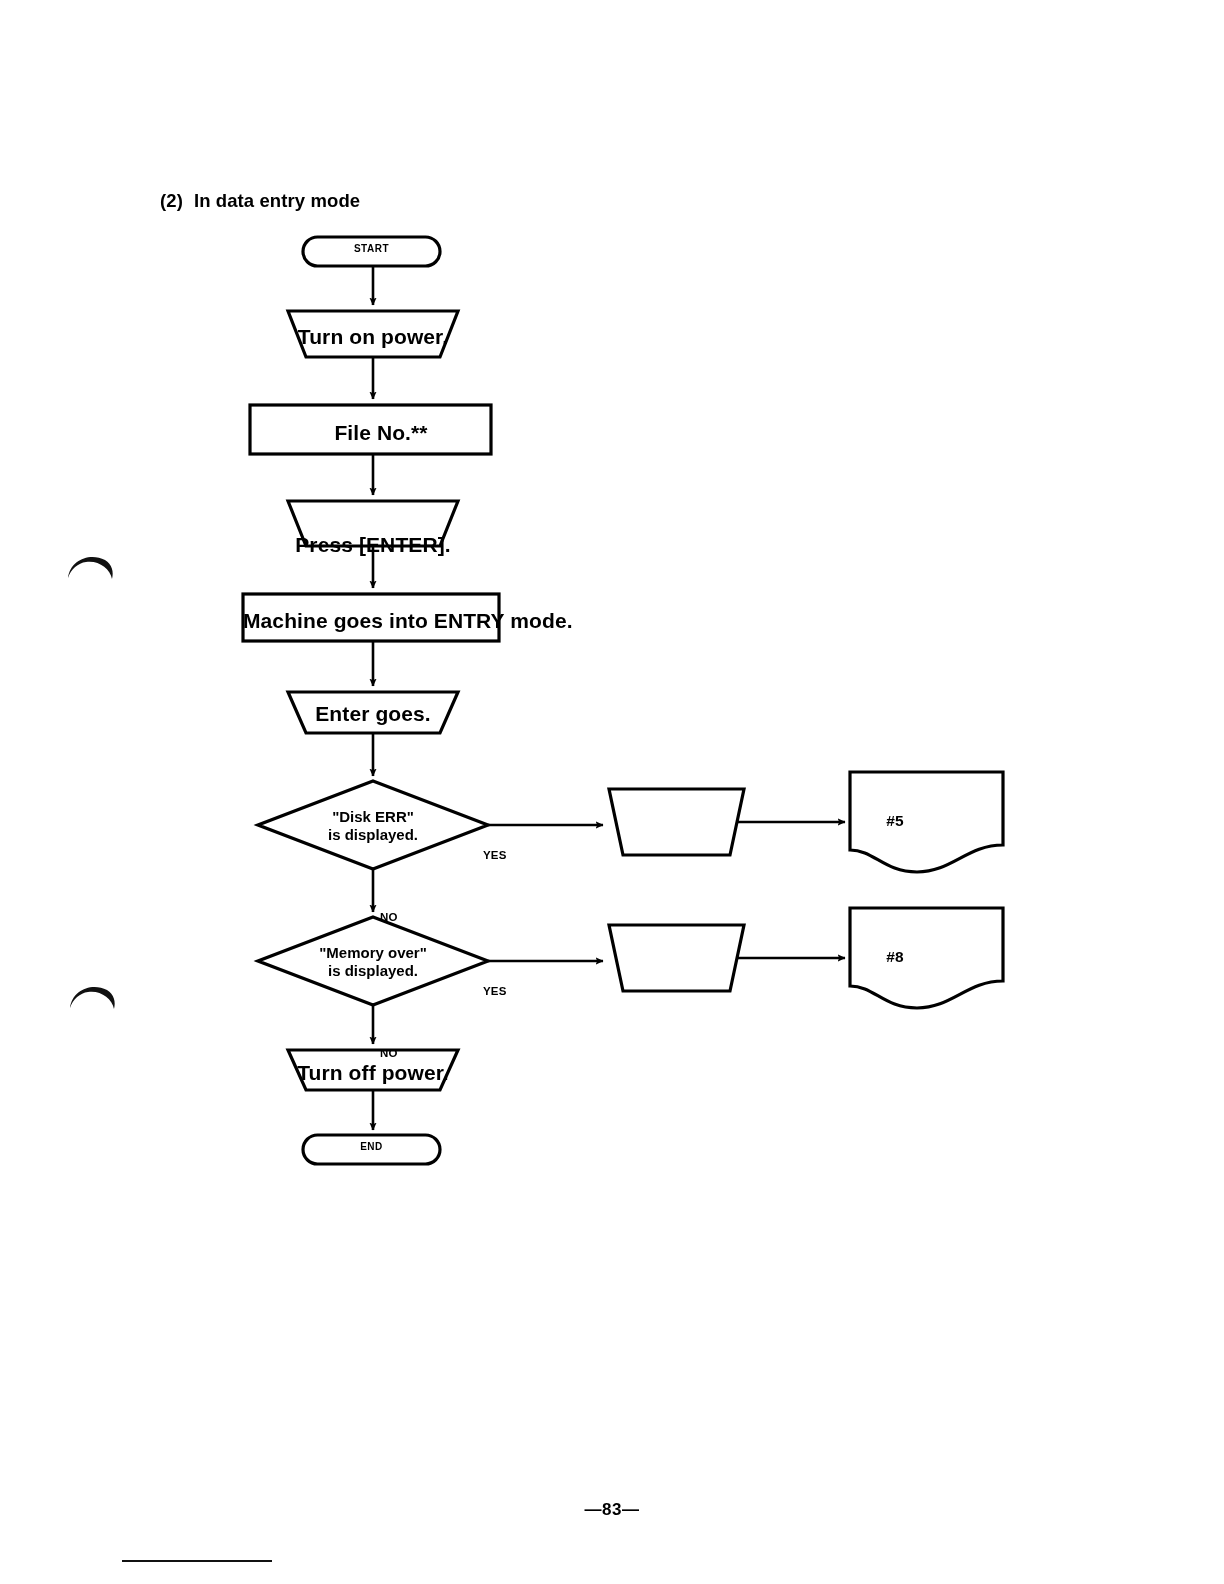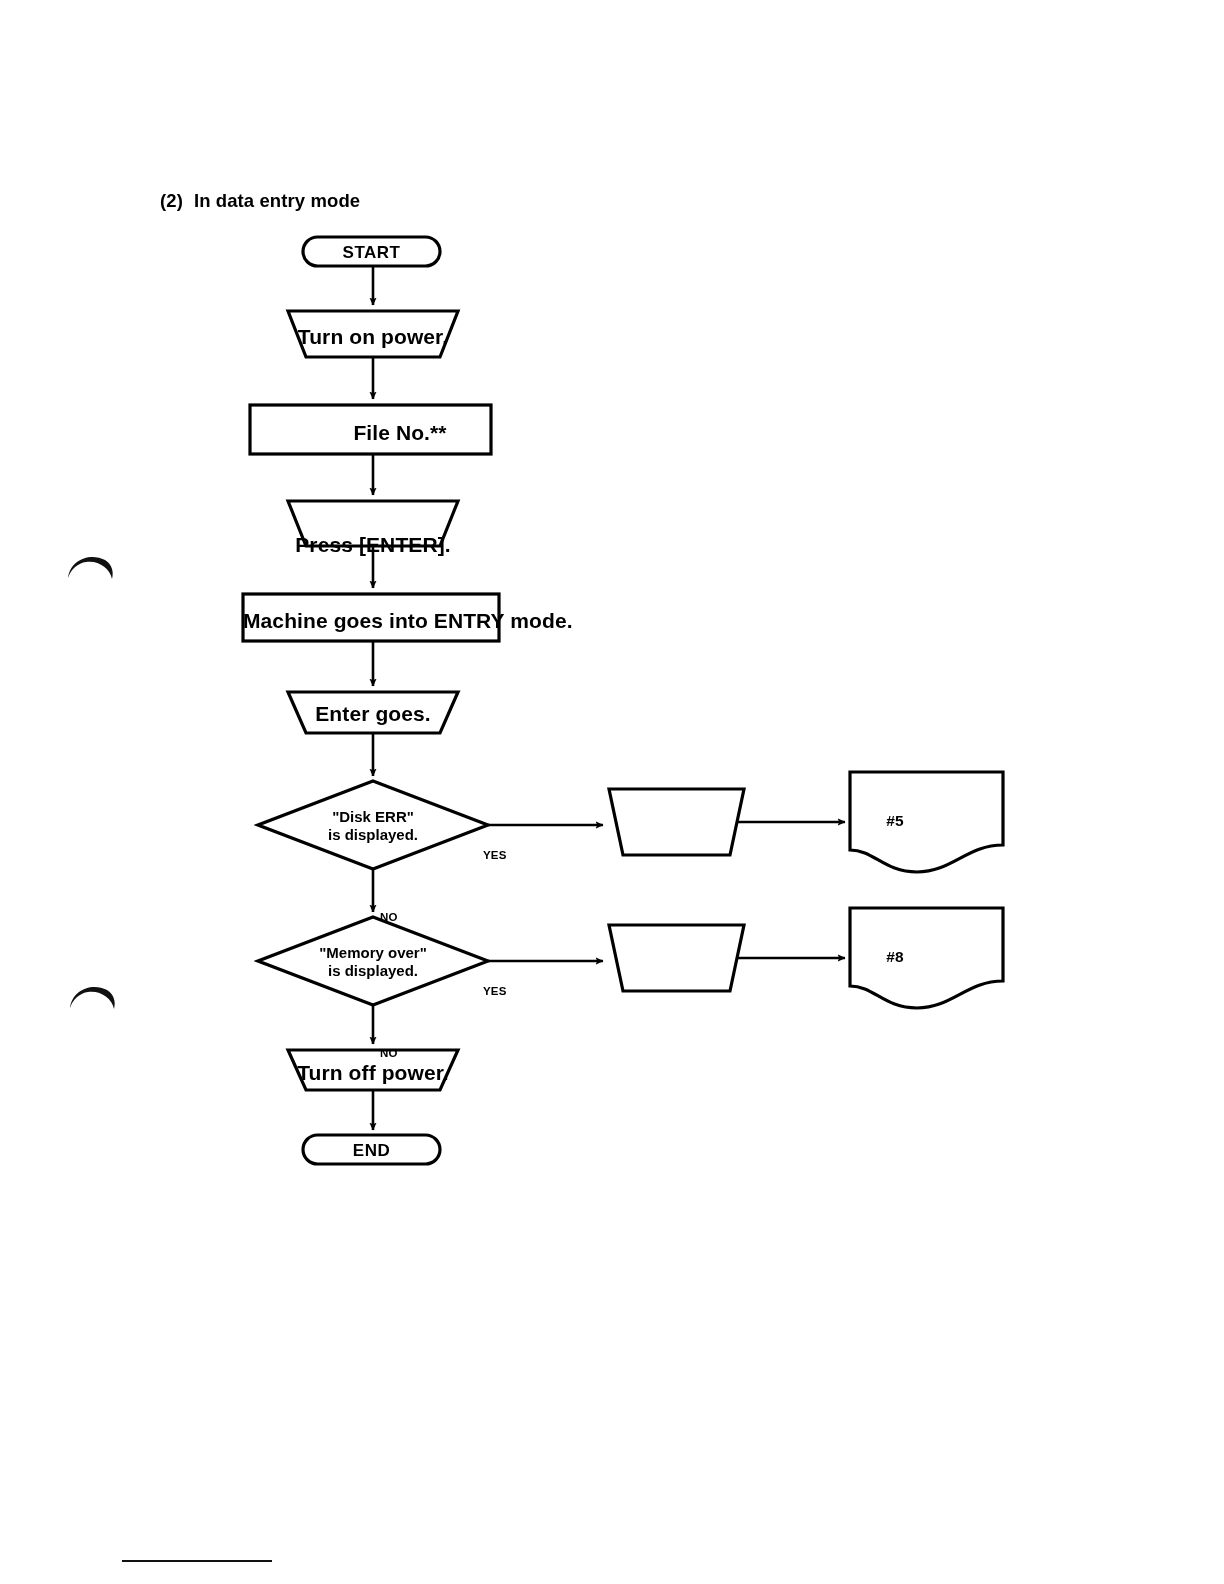--- a/index.html
+++ b/index.html
@@ -39,21 +39,21 @@
     width: 1224px;
     height: 1584px;
   }
   .shape-label {
     position: absolute;
     font-weight: bold;
     text-align: center;
     white-space: nowrap;
     line-height: 1.18;
   }
-  .lbl-terminator { font-size: 17px; letter-spacing: 0.5px; }
+  .lbl-terminator { font-size: 10px; letter-spacing: 0.5px; }
   .lbl-proc { font-size: 21px; letter-spacing: 0.1px; }
   .lbl-decision { font-size: 15px; letter-spacing: 0px; }
   .lbl-doc { font-size: 15.5px; letter-spacing: 0.2px; }
   .branch-label {
     position: absolute;
     font-size: 11.5px;
     font-weight: bold;
     letter-spacing: 0.2px;
     white-space: nowrap;
     margin-top: 43px;
@@ -144,21 +144,21 @@
       <line x1="737" y1="822" x2="845" y2="822" marker-end="url(#arrowhead)"></line>
       <line x1="488" y1="961" x2="603" y2="961" marker-end="url(#arrowhead)"></line>
       <line x1="737" y1="958" x2="845" y2="958" marker-end="url(#arrowhead)"></line>
     </g>
   </svg>
 
   <div class="shape-label lbl-terminator" style="left:303px; top:243px; width:137px;">START</div>
 
   <div class="shape-label lbl-proc" style="left:288px; top:325px; width:170px;">Turn on power.</div>
 
-  <div class="shape-label lbl-proc" style="left:250px; top:421px; width:262px;padding-left:19px;">File No.**</div>
+  <div class="shape-label lbl-proc" style="left:250px; top:421px; width:262px;">File No.**</div>
 
   <div class="shape-label lbl-proc" style="left:288px; top:514px; width:170px;margin-top:19px;">Press [ENTER].</div>
 
   <div class="shape-label lbl-proc" style="left:243px; top:609px; width:280px;">Machine goes into ENTRY mode.</div>
 
   <div class="shape-label lbl-proc" style="left:288px; top:702px; width:170px;">Enter goes.</div>
 
   <div class="shape-label lbl-decision" style="left:273px; top:808px; width:200px;">
     <div>"Disk ERR"</div>
     <div>is displayed.</div>
@@ -182,16 +182,17 @@
   <div class="branch-label" style="left:483px; top:942px;">YES</div>
   <div class="branch-label" style="left:380px; top:1004px;">NO</div>
 
   <svg class="scan-mark" style="left:62px; top:548px;" width="60" height="40" viewBox="0 0 60 40">
     <path d="M6,30 C8,12 28,4 43,12 C50,16 52,24 50,31 C48,20 36,12 24,14 C16,15 9,21 6,30 Z" fill="#111111"></path>
   </svg>
   <svg class="scan-mark" style="left:64px; top:978px;" width="60" height="40" viewBox="0 0 60 40">
     <path d="M6,30 C8,12 28,4 43,12 C50,16 52,24 50,31 C48,20 36,12 24,14 C16,15 9,21 6,30 Z" fill="#111111"></path>
   </svg>
 
+  <div class="page-number">—83—</div>
 
   <div class="edge-rule"></div>
 
 </div>
 
 </body></html>

